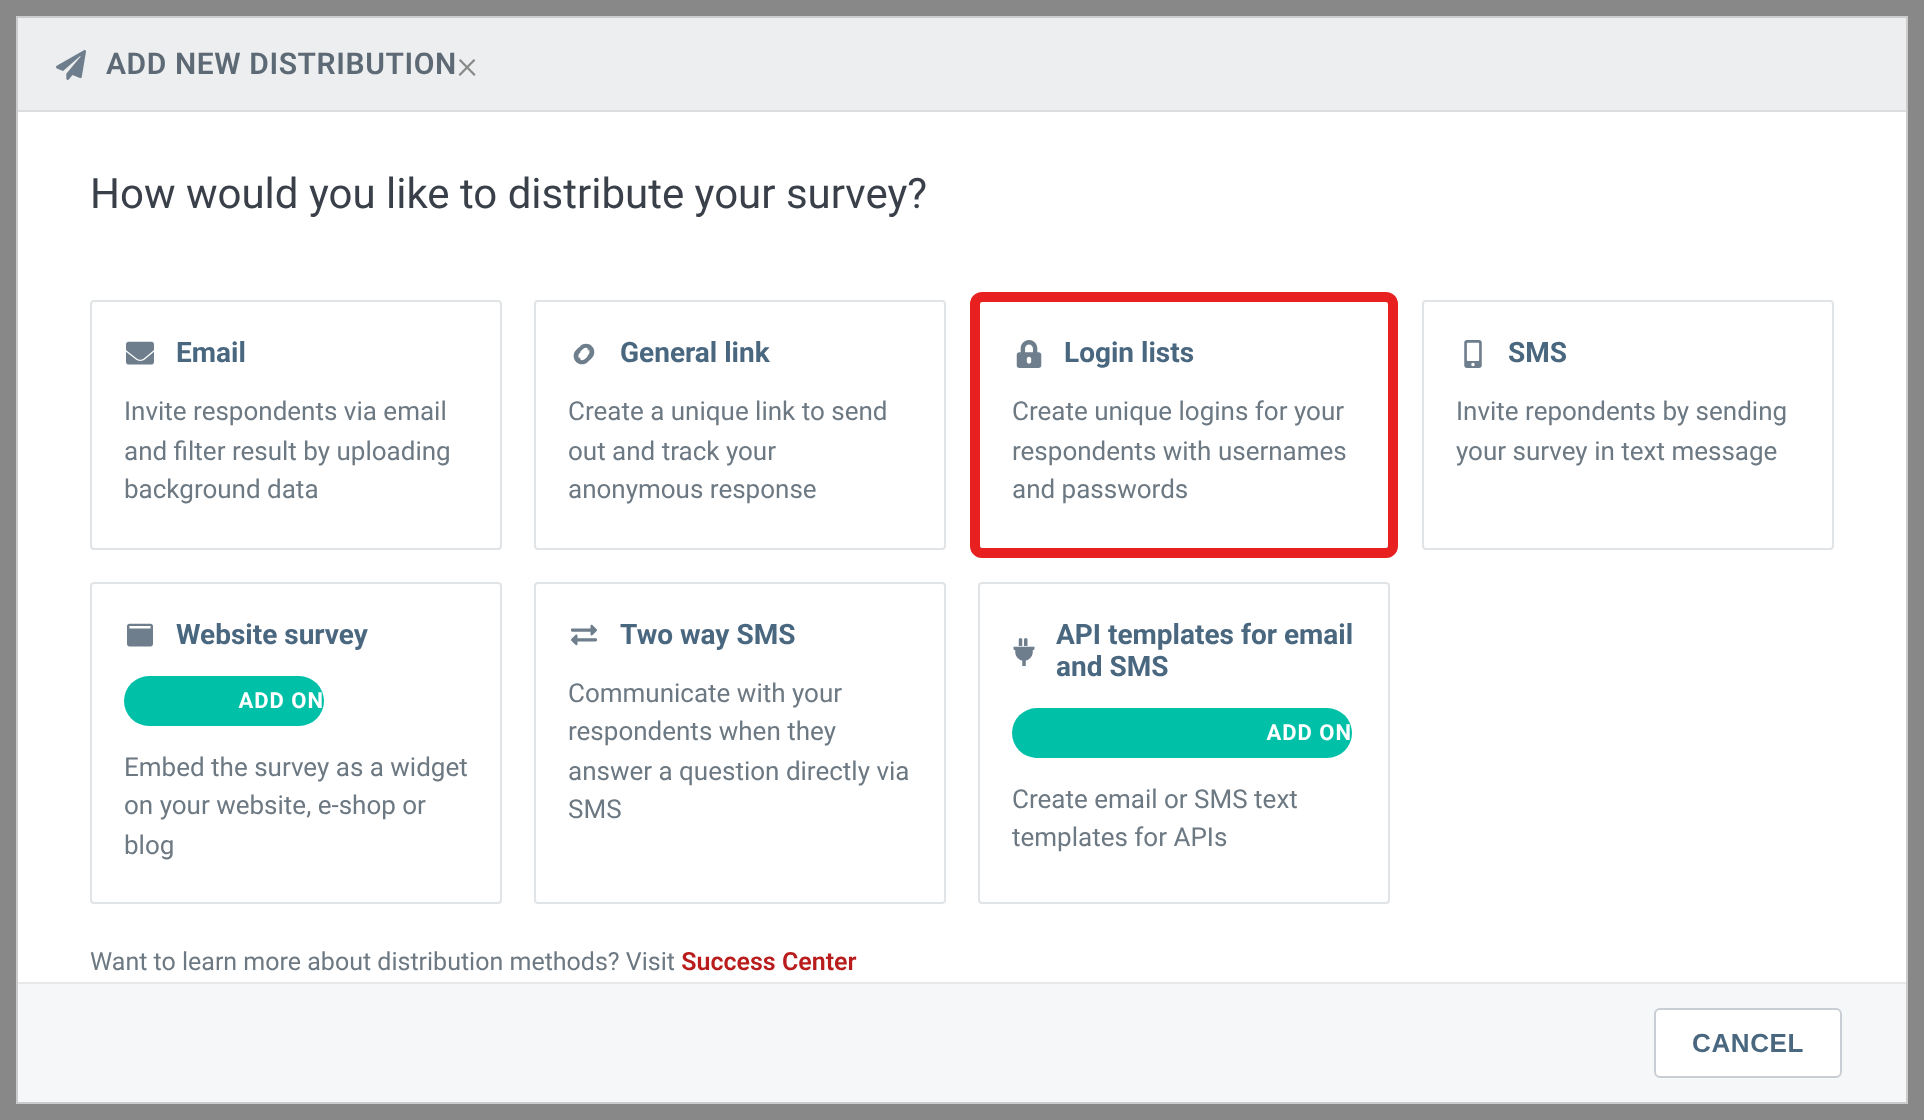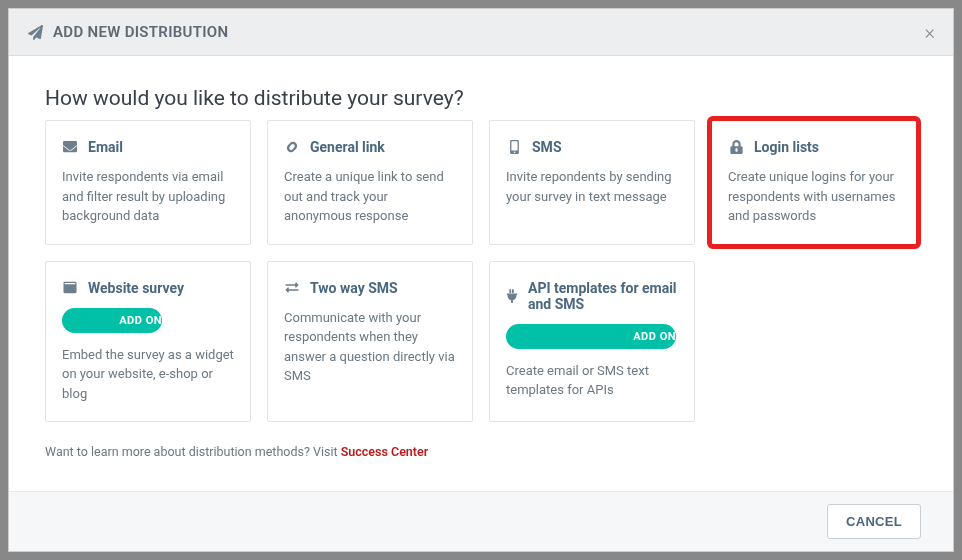--- a/index.html
+++ b/index.html
@@ -19,21 +19,21 @@
       border: 1px solid #ccc;
       display: flex;
       flex-direction: column;
     }
     .modal-header {
       background: #eceeef;
       border-bottom: 1px solid #ddd;
       padding: 13px 18px;
       display: flex;
       align-items: center;
-      justify-content: space-between;
+      justify-content: flex-start;
     }
     .modal-title {
       font-size: 15px;
       font-weight: 600;
       color: #5d6a75;
       letter-spacing: 0.3px;
       display: flex;
       align-items: center;
       gap: 10px;
     }
@@ -46,21 +46,21 @@
     }
     .modal-body {
       padding: 30px 36px 10px 36px;
       flex: 1;
       overflow: auto;
     }
     .question {
       font-size: 21px;
       color: #3a4049;
       font-weight: 400;
-      margin-bottom: 10px;
+      margin-bottom: 40px;
     }
     .grid {
       display: grid;
       grid-template-columns: repeat(4, 1fr);
       gap: 16px;
     }
     .card {
       border: 1px solid #e1e4e6;
       border-radius: 2px;
       padding: 18px 16px;
@@ -181,42 +181,42 @@
           <span class="icon">
             <svg viewBox="0 0 512 512" width="14" height="14" fill="#6f7e8c">
                 <path d="M326.6 185.4c59.8 59.8 58.9 155.7 0 214.6-59 59-155.7 59.8-214.6 0-59.8-59.8-59.8-156.8 0-216.6l40-40c10.7-10.7 29.1-3.6 29.7 11.6.7 19.4 4.2 38.9 10.7 57.3 2.2 6.2.7 13.2-4 17.9l-14.1 14.1c-28.3 28.3-29.2 74.3-1.8 102.9 27.7 28.8 73.5 29 101.4 1l62-62c27.9-27.9 27.8-73.1 0-100.9-3.7-3.7-7.4-6.5-10.3-8.5-4.1-2.8-6.5-7.5-6.3-12.5.4-10.5 4.1-21.3 12.1-29.3l22.7-22.7c6-6 15.3-6.7 22.2-1.8 7.9 5.7 15.3 12.2 22.1 19.1zm-141.2 141.2c-59.8-59.8-58.9-155.7 0-214.6 59-59 155.7-59.8 214.6 0 59.8 59.8 59.8 156.8 0 216.6l-40 40c-10.7 10.7-29.1 3.6-29.7-11.6-.7-19.4-4.2-38.9-10.7-57.3-2.2-6.2-.7-13.2 4-17.9l14.1-14.1c28.3-28.3 29.2-74.3 1.8-102.9-27.7-28.8-73.5-29-101.4-1l-62 62c-27.9 27.9-27.8 73.1 0 100.9 3.7 3.7 7.4 6.5 10.3 8.5 4.1 2.8 6.5 7.5 6.3 12.5-.4 10.5-4.1 21.3-12.1 29.3l-22.7 22.7c-6 6-15.3 6.7-22.2 1.8-7.9-5.7-15.3-12.2-22.1-19.1z"></path>
               </svg>
           </span>
           <span>General link</span>
         </div>
         <div class="card-desc">Create a unique link to send out and track your anonymous response</div>
       </div>
 
+      <div class="card highlighted">
+        <div class="card-title">
+          <span class="icon">
+            <svg viewBox="0 0 448 512" width="13" height="14" fill="#6f7e8c">
+                <path d="M400 224h-24v-72C376 68.2 307.8 0 224 0S72 68.2 72 152v72H48c-26.5 0-48 21.5-48 48v192c0 26.5 21.5 48 48 48h352c26.5 0 48-21.5 48-48V272c0-26.5-21.5-48-48-48zM264 392c0 22.1-17.9 40-40 40s-40-17.9-40-40v-48c0-22.1 17.9-40 40-40s40 17.9 40 40v48zm32-168H152v-72c0-39.7 32.3-72 72-72s72 32.3 72 72v72z"></path>
+              </svg>
+          </span>
+          <span>Login lists</span>
+        </div>
+        <div class="card-desc">Create unique logins for your respondents with usernames and passwords</div>
+      </div>
+
       <div class="card">
         <div class="card-title">
           <span class="icon">
             <svg viewBox="0 0 320 512" width="11" height="14" fill="#6f7e8c">
                 <path d="M272 0H48C21.5 0 0 21.5 0 48v416c0 26.5 21.5 48 48 48h224c26.5 0 48-21.5 48-48V48c0-26.5-21.5-48-48-48zM160 480c-17.7 0-32-14.3-32-32s14.3-32 32-32 32 14.3 32 32-14.3 32-32 32zm112-108c0 6.6-5.4 12-12 12H60c-6.6 0-12-5.4-12-12V60c0-6.6 5.4-12 12-12h200c6.6 0 12 5.4 12 12v312z"></path>
               </svg>
           </span>
           <span>SMS</span>
         </div>
         <div class="card-desc">Invite repondents by sending your survey in text message</div>
-      </div>
-
-      <div class="card highlighted">
-        <div class="card-title">
-          <span class="icon">
-            <svg viewBox="0 0 448 512" width="13" height="14" fill="#6f7e8c">
-                <path d="M400 224h-24v-72C376 68.2 307.8 0 224 0S72 68.2 72 152v72H48c-26.5 0-48 21.5-48 48v192c0 26.5 21.5 48 48 48h352c26.5 0 48-21.5 48-48V272c0-26.5-21.5-48-48-48zM264 392c0 22.1-17.9 40-40 40s-40-17.9-40-40v-48c0-22.1 17.9-40 40-40s40 17.9 40 40v48zm32-168H152v-72c0-39.7 32.3-72 72-72s72 32.3 72 72v72z"></path>
-              </svg>
-          </span>
-          <span>Login lists</span>
-        </div>
-        <div class="card-desc">Create unique logins for your respondents with usernames and passwords</div>
       </div>
 
       <div class="card">
         <div class="card-title">
           <span class="icon">
             <svg viewBox="0 0 512 512" width="14" height="13" fill="#6f7e8c">
                 <path d="M464 32H48C21.5 32 0 53.5 0 80v352c0 26.5 21.5 48 48 48h416c26.5 0 48-21.5 48-48V80c0-26.5-21.5-48-48-48zm0 96H48V80h416v48z"></path>
               </svg>
           </span>
           <span>Website survey</span>

